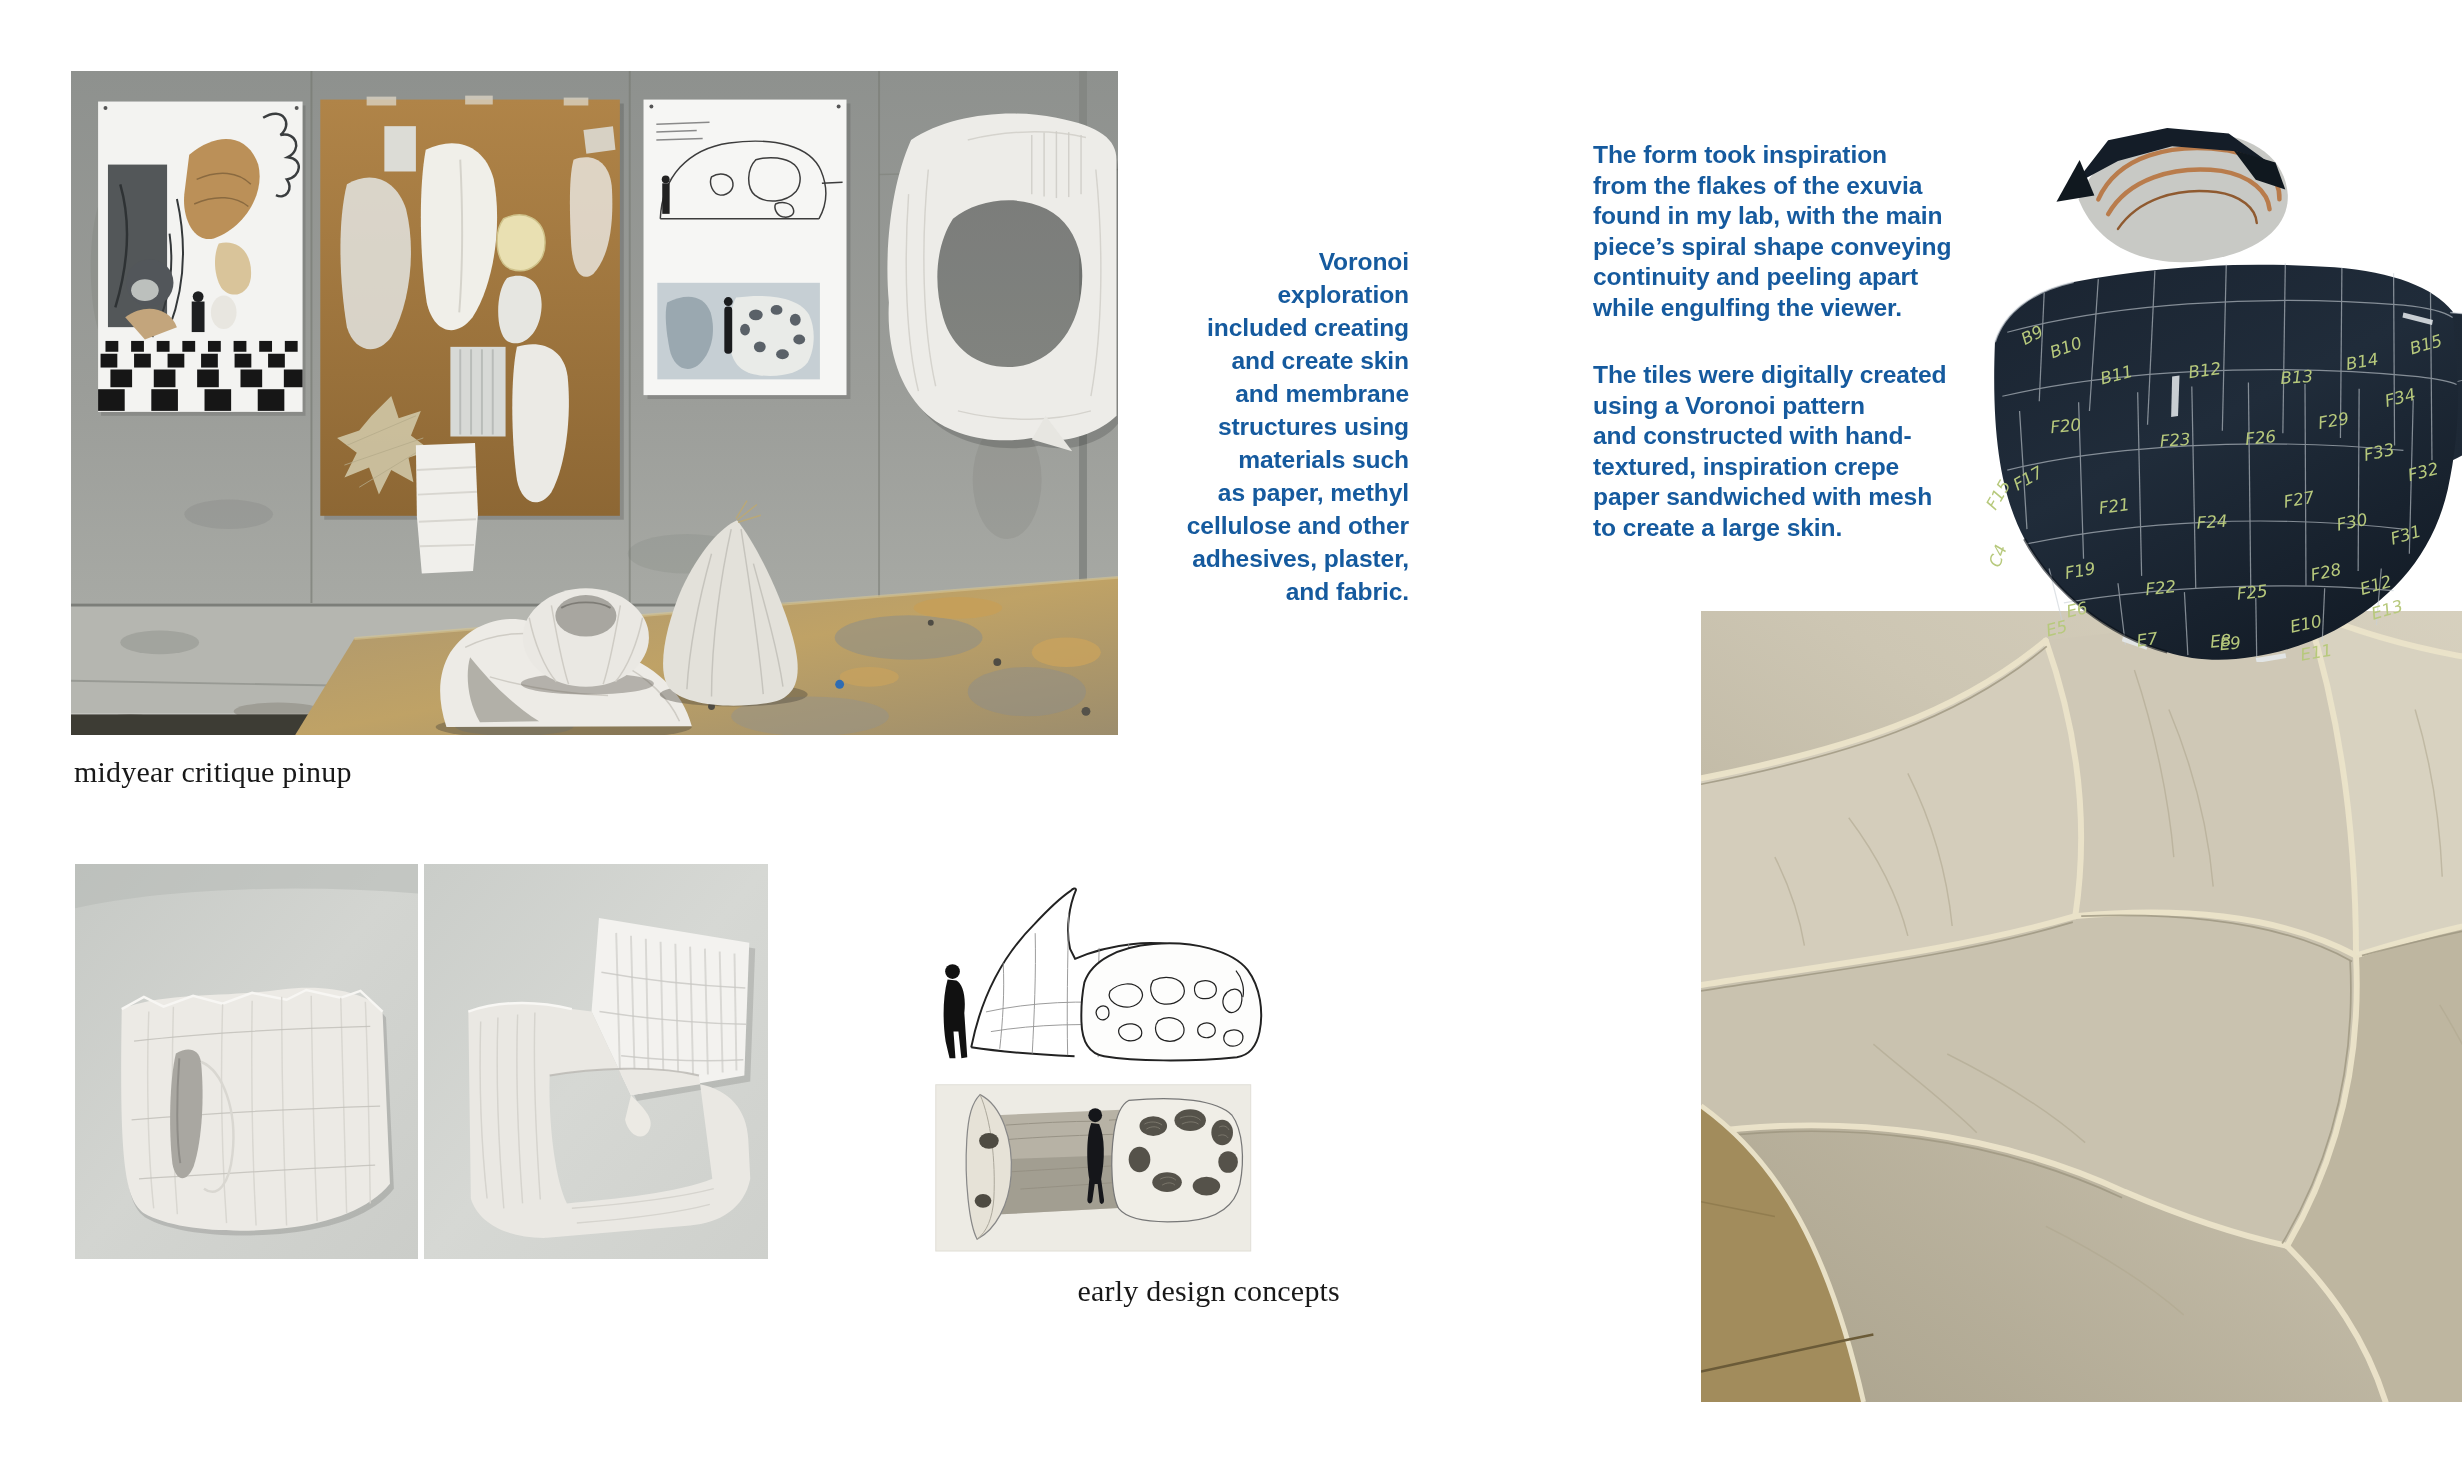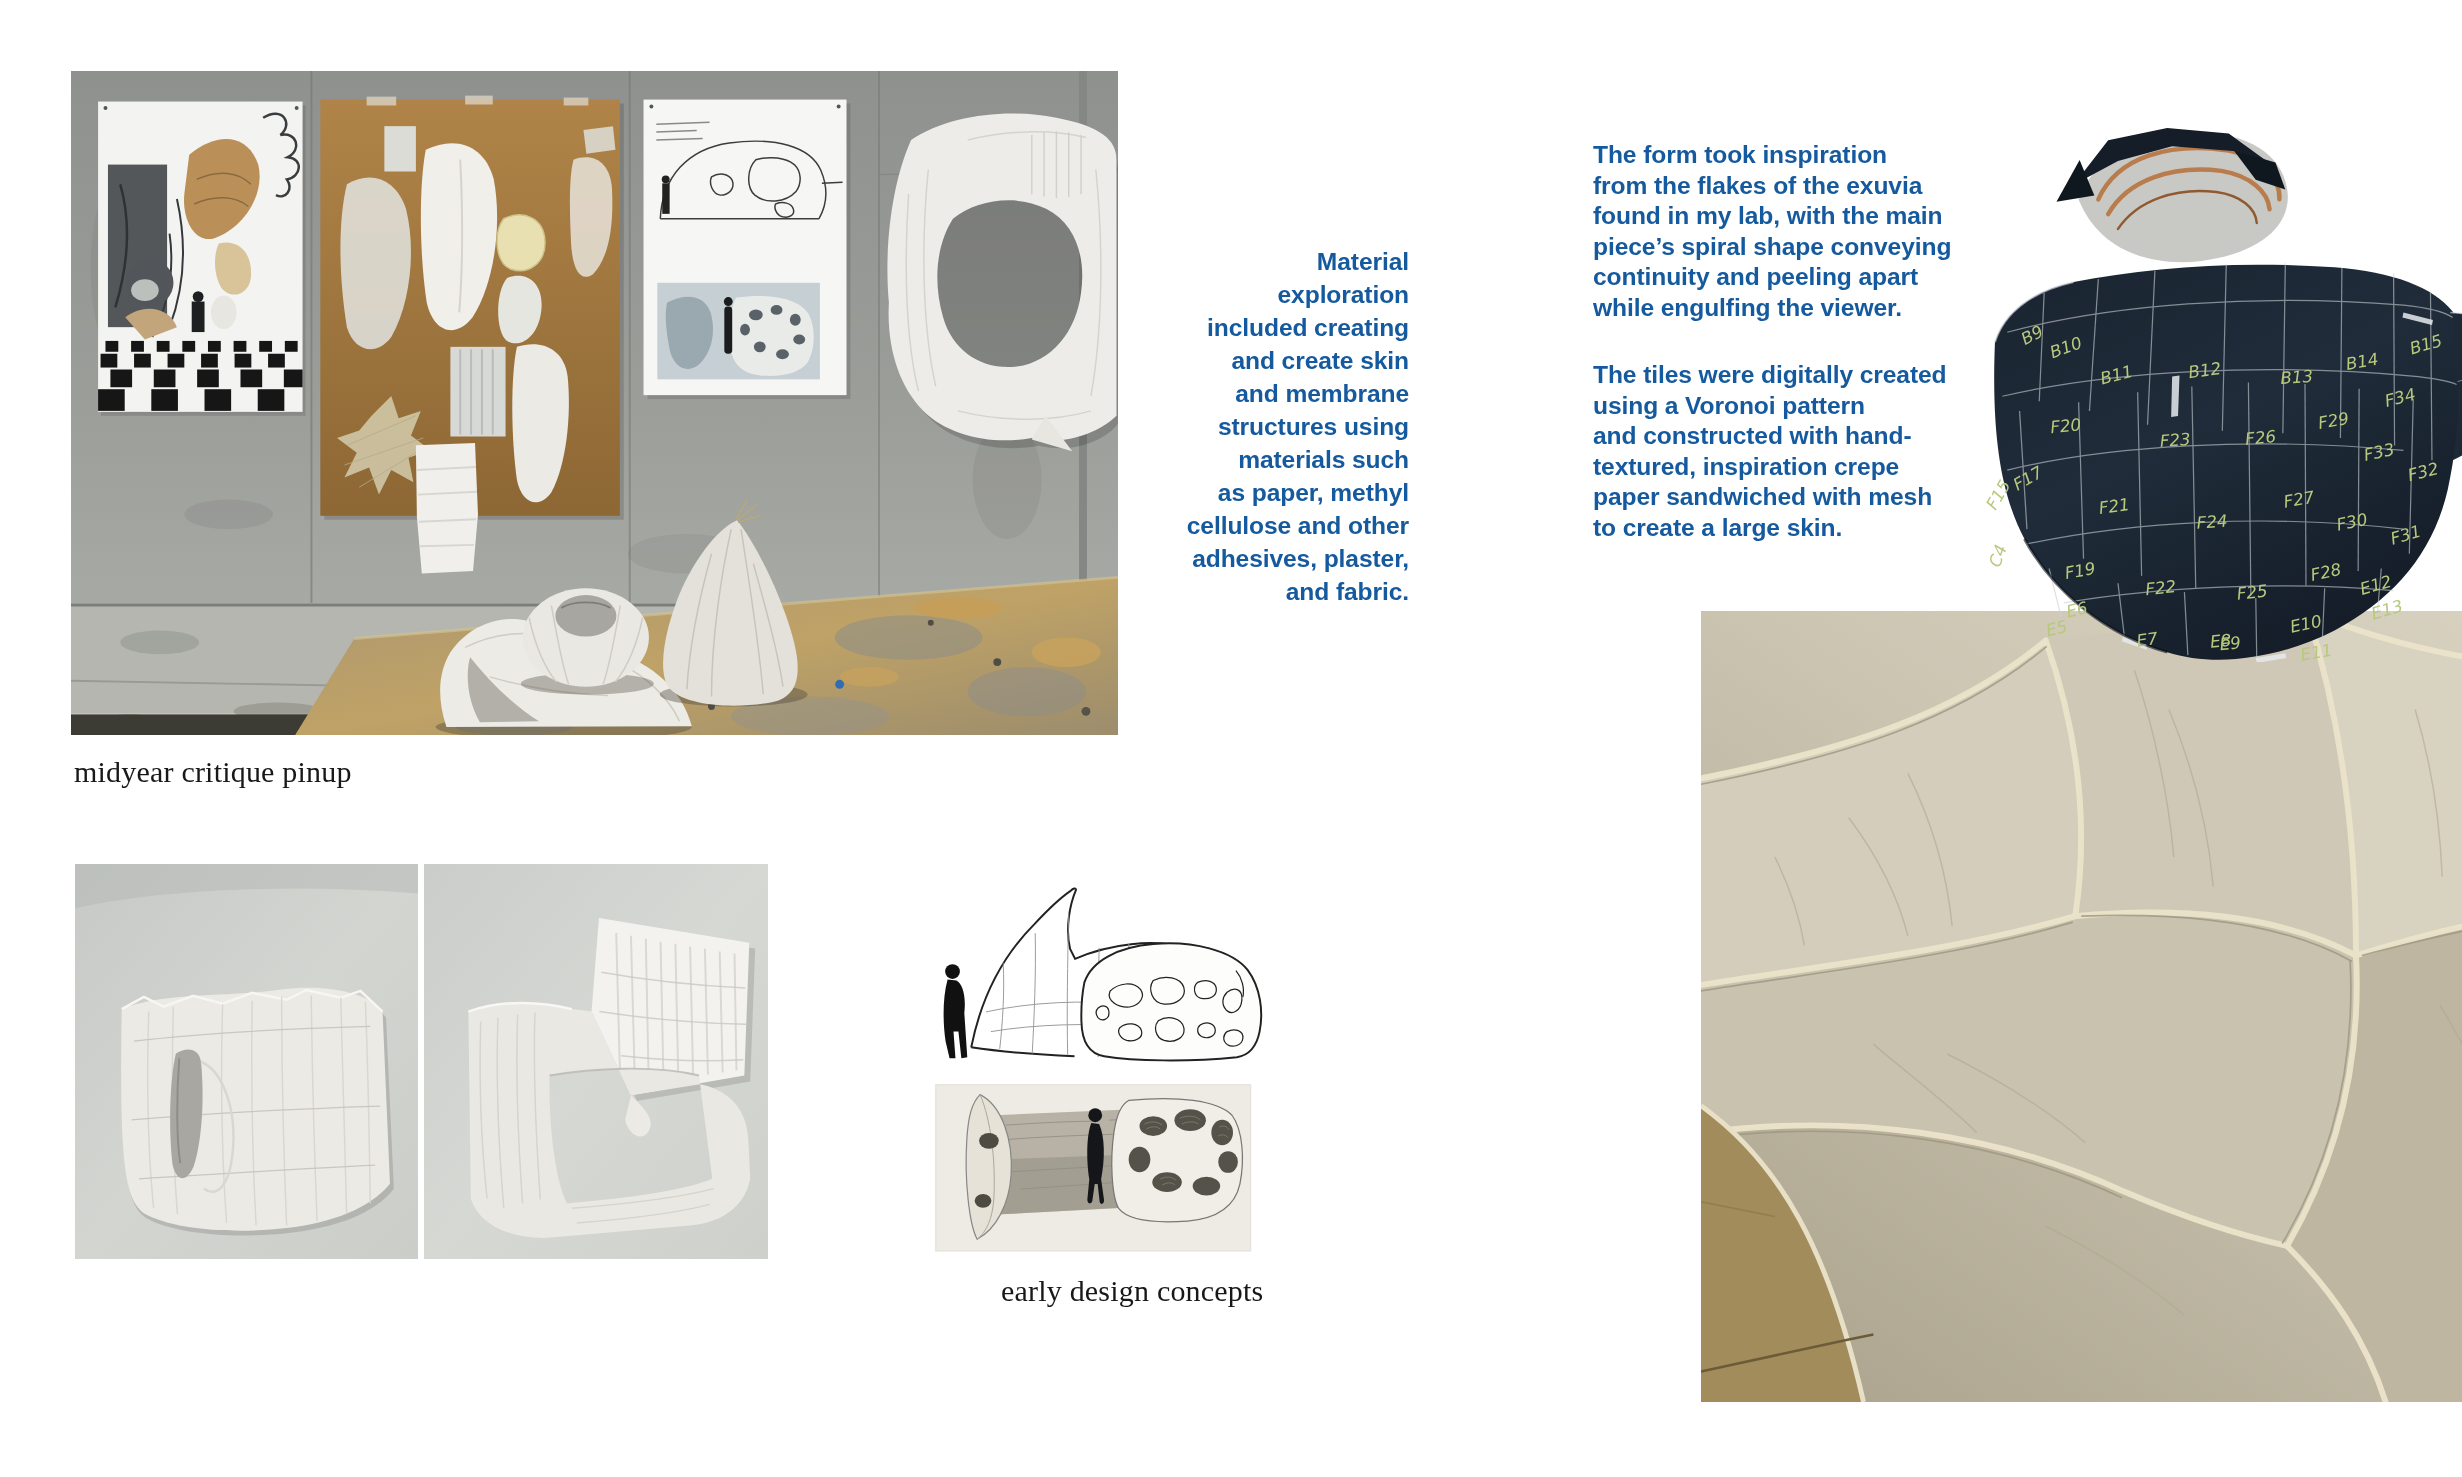--- a/index.html
+++ b/index.html
@@ -12,21 +12,21 @@
   .blue-block{position:absolute;color:#155a9e;font-weight:bold;font-size:24.6px;letter-spacing:-0.1px;}
   .blue-block .ln{white-space:nowrap;}
   #text-material{top:245px;left:1103px;width:306px;text-align:right;line-height:33px;}
   #text-form{top:140px;left:1593px;width:453px;text-align:left;line-height:30.5px;}
   #text-form .para2{margin-top:37px;}
   #photo-pinup{left:71px;top:71px;width:1047px;height:664px;}
   #caption-pinup{left:74px;top:755px;}
   #photo-mat-left{left:75px;top:864px;width:343px;height:395px;}
   #photo-mat-right{left:424px;top:864px;width:344px;height:395px;}
   #sketch-concepts{left:922px;top:884px;width:342px;height:369px;}
-  #caption-concepts{left:1001px;top:1274px;width:295px;text-align:left;}
+  #caption-concepts{left:1045px;top:1274px;width:295px;text-align:right;}
   #photo-detail{left:1701px;top:611px;width:1182px;height:791px;z-index:1;}
   #photo-model{left:1960px;top:37px;width:877px;height:625px;z-index:3;}
 </style>
 </head>
 <body>
 
 <div id="page">
 
   <figure id="photo-pinup">
     <svg viewBox="0 0 2125 1348" preserveAspectRatio="none">
@@ -234,21 +234,21 @@
         <path d="M 1360 930 C 1375 1030, 1395 1150, 1405 1265"></path>
         <path d="M 1300 980 C 1275 1070, 1255 1170, 1250 1255"></path>
         <path d="M 1385 1000 C 1410 1090, 1435 1180, 1445 1250"></path>
       </g>
       <path d="M 1352 912 L 1392 880 M 1354 916 L 1400 902 M 1350 908 L 1372 872" stroke="#b9a878" stroke-width="3" fill="none"></path>
     </svg>
   </figure>
   <div id="caption-pinup" class="caption">midyear critique pinup</div>
 
   <div id="text-material" class="blue-block">
-      <div class="ln">Material</div>
+      <div class="ln">Voronoi</div>
       <div class="ln">exploration</div>
       <div class="ln">included creating</div>
       <div class="ln">and create skin</div>
       <div class="ln">and membrane</div>
       <div class="ln">structures using</div>
       <div class="ln">materials such</div>
       <div class="ln">as paper, methyl</div>
       <div class="ln">cellulose and other</div>
       <div class="ln">adhesives, plaster,</div>
       <div class="ln">and fabric.</div>

